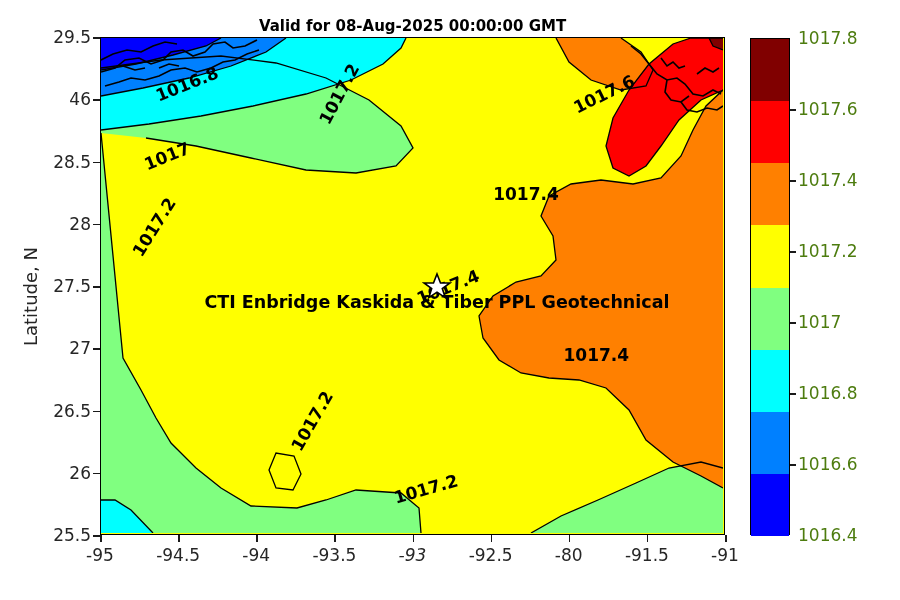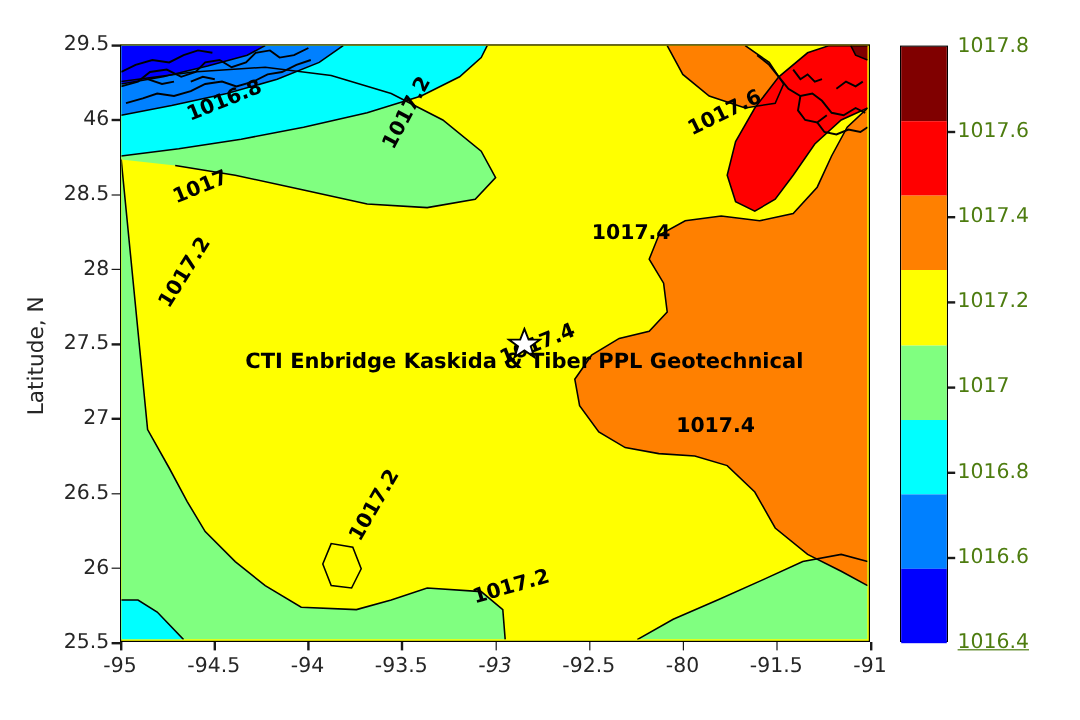--- a/index.html
+++ b/index.html
@@ -133,20 +133,21 @@
     color: #000;
     white-space: nowrap;
   }
   #site-marker { position: absolute; }
 </style>
 </head>
 <body>
 
 <div id="figure">
 
+  <div id="chart-title">Valid for 08-Aug-2025 00:00:00 GMT</div>
 
   <div id="plot-area">
     <svg id="plot-svg" width="622" height="495" viewBox="0 0 622 495">
       <defs>
         <clipPath id="plotclip">
             <rect x="0" y="0" width="622" height="495"></rect>
           </clipPath>
       </defs>
       <g clip-path="url(#plotclip)">
 
@@ -292,21 +293,21 @@
       <div class="cb-band" style="height: 62.125px; background: rgb(128, 0, 0);"></div>
       <div class="cb-band" style="height: 62.125px; background: rgb(255, 0, 0);"></div>
       <div class="cb-band" style="height: 62.125px; background: rgb(255, 128, 0);"></div>
       <div class="cb-band" style="height: 62.125px; background: rgb(255, 255, 0);"></div>
       <div class="cb-band" style="height: 62.125px; background: rgb(128, 255, 128);"></div>
       <div class="cb-band" style="height: 62.125px; background: rgb(0, 255, 255);"></div>
       <div class="cb-band" style="height: 62.125px; background: rgb(0, 128, 255);"></div>
       <div class="cb-band" style="height: 62.125px; background: rgb(0, 0, 255);"></div>
     </div>
   <div id="colorbar-ticks">
-      <div class="cb-label" style="top: 535px; text-decoration: underline;">1016.4</div>
+      <div class="cb-label" style="top: 535px;">1016.4</div>
       <div class="cb-tick" style="top: 464px;"></div>
       <div class="cb-label" style="top: 464px;">1016.6</div>
       <div class="cb-tick" style="top: 393px;"></div>
       <div class="cb-label" style="top: 393px;">1016.8</div>
       <div class="cb-tick" style="top: 322px;"></div>
       <div class="cb-label" style="top: 322px;">1017</div>
       <div class="cb-tick" style="top: 251px;"></div>
       <div class="cb-label" style="top: 251px;">1017.2</div>
       <div class="cb-tick" style="top: 180px;"></div>
       <div class="cb-label" style="top: 180px;">1017.4</div>

